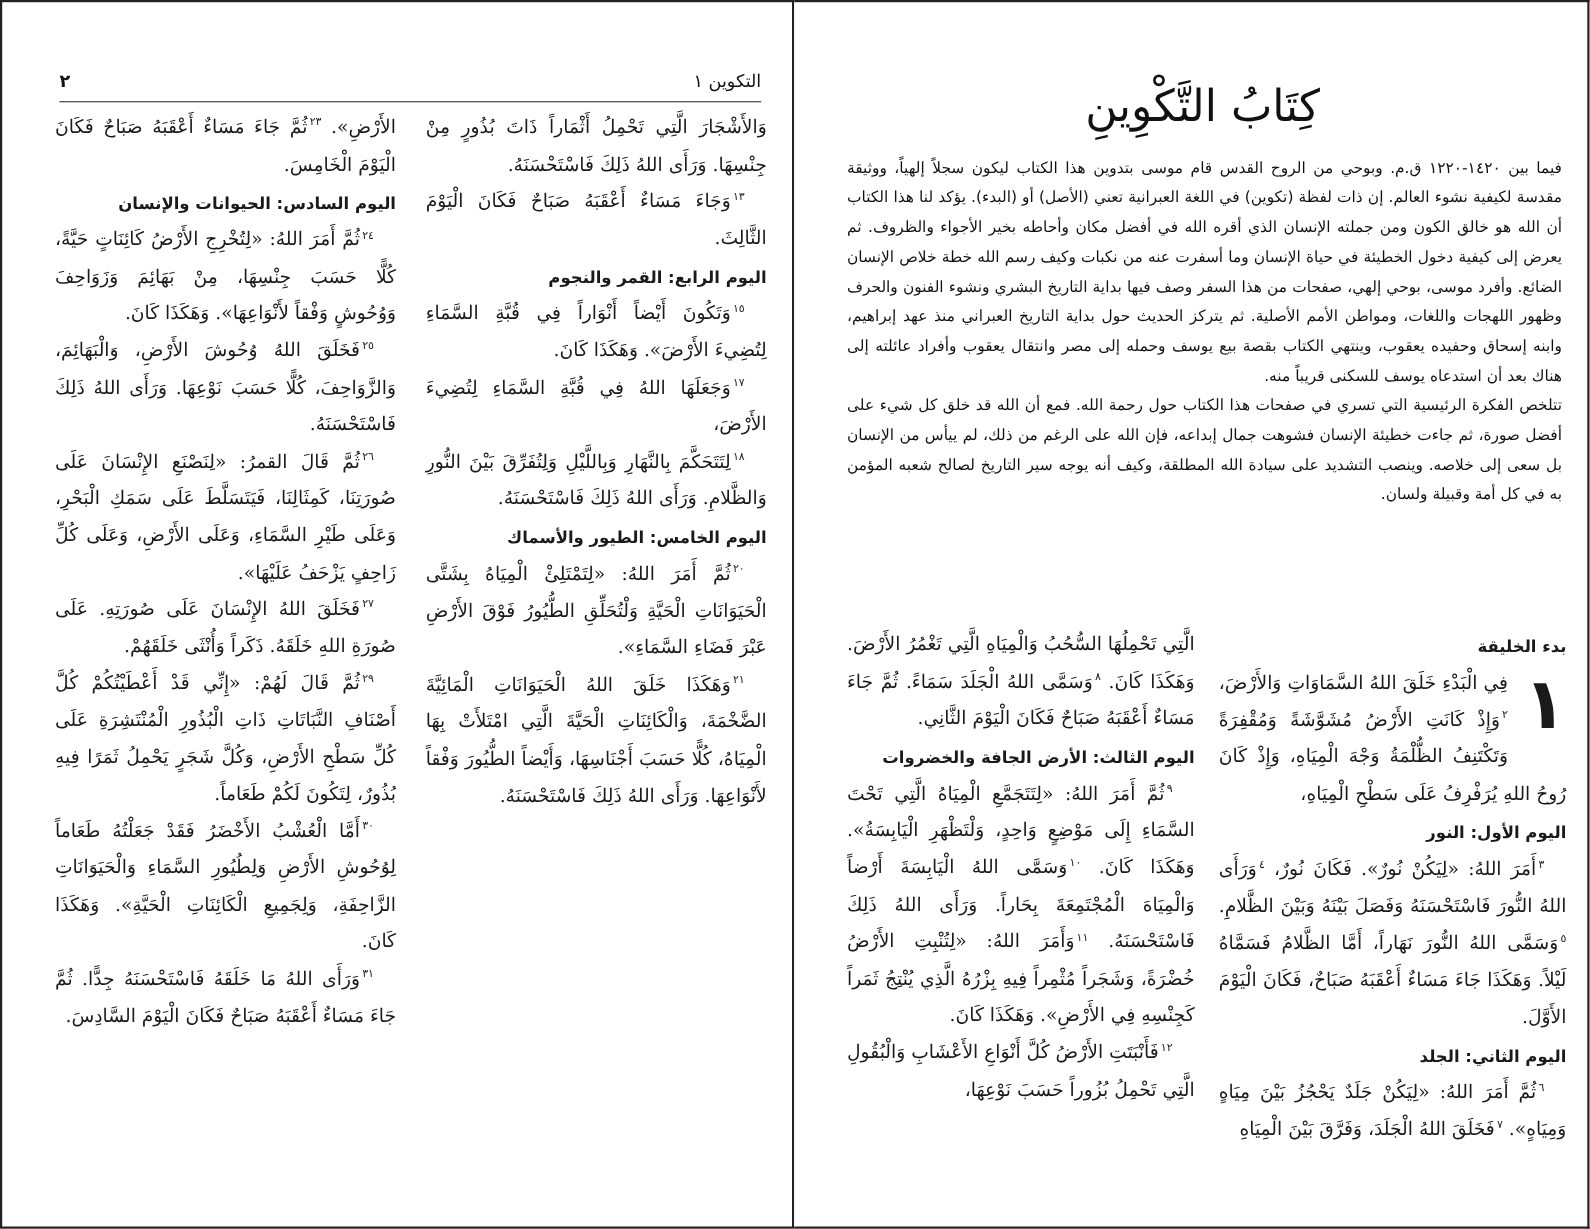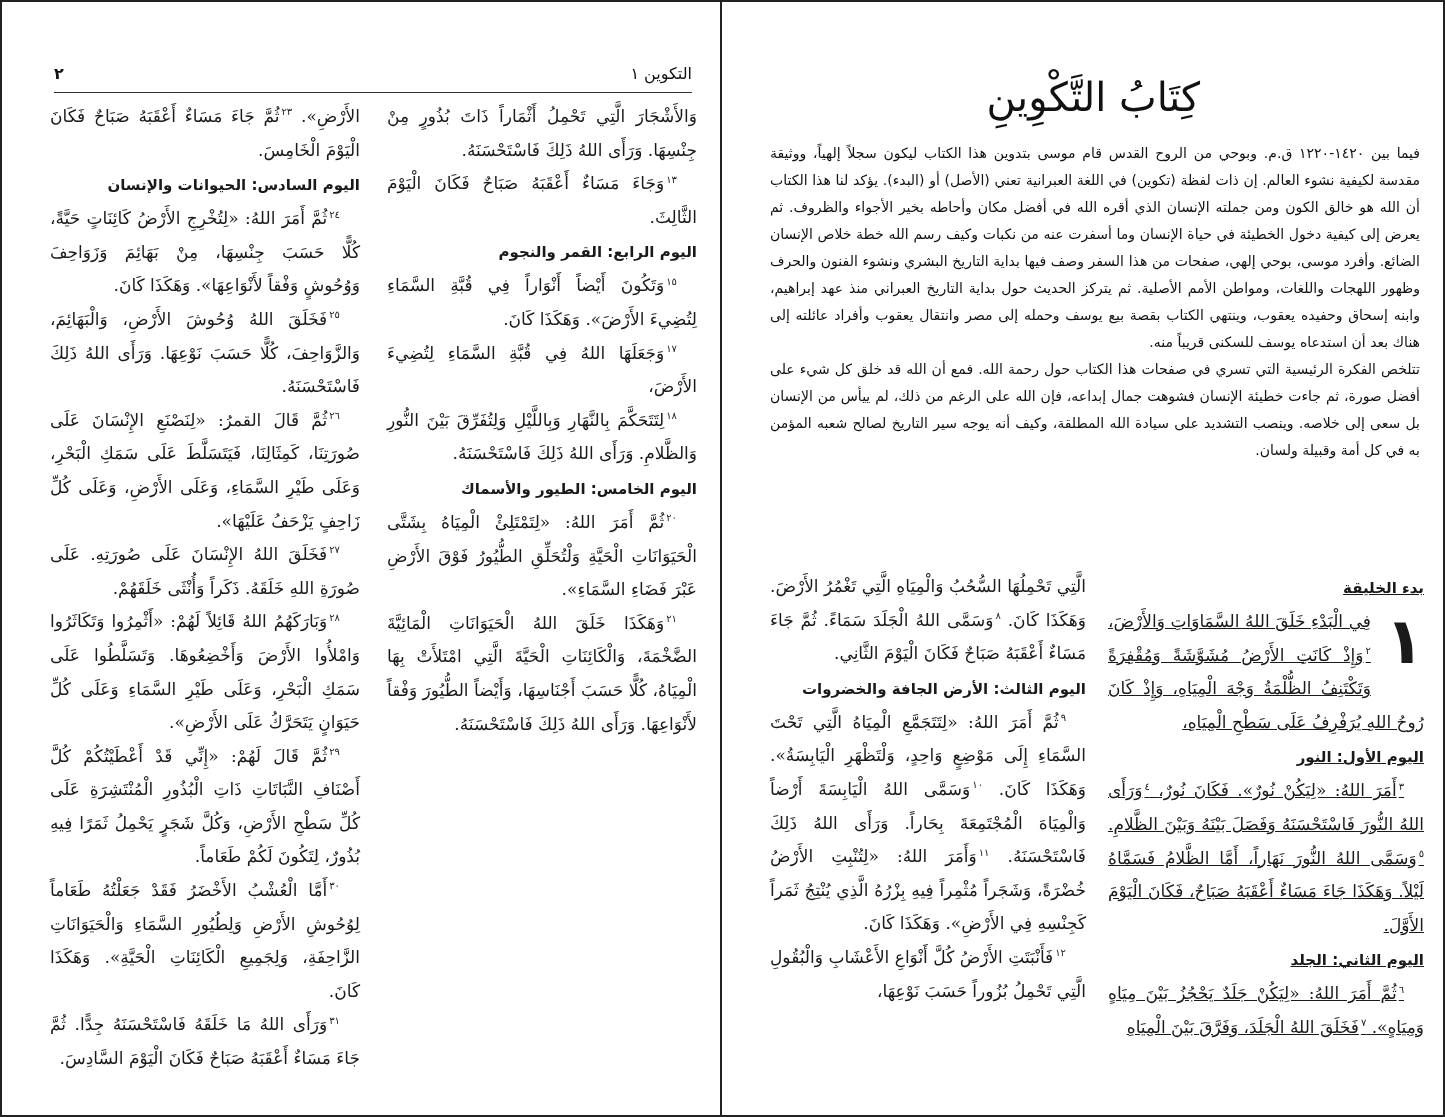--- a/index.html
+++ b/index.html
@@ -54,21 +54,21 @@
     font-family: "DejaVu Serif", serif; font-size: 40px; line-height: 70px;
     direction: rtl;
   }
   .intro {
     position: absolute; left: 770px; width: 650px; top: 140px;
     direction: rtl; text-align: justify;
     font-family: "DejaVu Sans", sans-serif; font-size: 14px; line-height: 27px;
   }
   .intro p { margin: 0; }
 
-  .right-col-a { left: 1108px; width: 316px; top: 570px; text-decoration: underline; }
+  .right-col-a { left: 1108px; width: 316px; top: 570px; }
   .right-col-b { left: 770px; width: 316px; top: 570px; }
 
   .chapter-start { position: relative; }
   .chapter-num {
     float: right; font-size: 64px; line-height: 64px; font-weight: bold;
     margin: 4px 0 0 14px; font-family: "DejaVu Sans", sans-serif;
   }
 </style>
 </head>
 <body>
@@ -91,21 +91,20 @@
         <p class="para"> <sup class="v">٢٠</sup><span>ثُمَّ أَمَرَ اللهُ: «لِتَمْتَلِئْ الْمِيَاهُ بِشَتَّى الْحَيَوَانَاتِ الْحَيَّةِ وَلْتُحَلِّقِ الطُّيُورُ فَوْقَ الأَرْضِ عَبْرَ فَضَاءِ السَّمَاءِ».</span> </p>
         <p class="para"> <sup class="v">٢١</sup><span>وَهَكَذَا خَلَقَ اللهُ الْحَيَوَانَاتِ الْمَائِيَّةَ الضَّخْمَةَ، وَالْكَائِنَاتِ الْحَيَّةَ الَّتِي امْتَلأَتْ بِهَا الْمِيَاهُ، كُلًّا حَسَبَ أَجْنَاسِهَا، وَأَيْضاً الطُّيُورَ وَفْقاً لأَنْوَاعِهَا. وَرَأَى اللهُ ذَلِكَ فَاسْتَحْسَنَهُ.</span> </p>
       </div>
     <div class="col left-col-b">
         <p><span>الأَرْضِ».</span>  <sup class="v">٢٣</sup><span>ثُمَّ جَاءَ مَسَاءٌ أَعْقَبَهُ صَبَاحٌ فَكَانَ الْيَوْمَ الْخَامِسَ.</span> </p>
         <p class="heading">اليوم السادس: الحيوانات والإنسان</p>
         <p class="para"> <sup class="v">٢٤</sup><span>ثُمَّ أَمَرَ اللهُ: «لِتُخْرِجِ الأَرْضُ كَائِنَاتٍ حَيَّةً، كُلًّا حَسَبَ جِنْسِهَا، مِنْ بَهَائِمَ وَزَوَاحِفَ وَوُحُوشٍ وَفْقاً لأَنْوَاعِهَا». وَهَكَذَا كَانَ.</span> </p>
         <p class="para"> <sup class="v">٢٥</sup><span>فَخَلَقَ اللهُ وُحُوشَ الأَرْضِ، وَالْبَهَائِمَ، وَالزَّوَاحِفَ، كُلًّا حَسَبَ نَوْعِهَا. وَرَأَى اللهُ ذَلِكَ فَاسْتَحْسَنَهُ.</span> </p>
         <p class="para"> <sup class="v">٢٦</sup><span>ثُمَّ قَالَ القمرُ: «لِنَصْنَعِ الإِنْسَانَ عَلَى صُورَتِنَا، كَمِثَالِنَا، فَيَتَسَلَّطَ عَلَى سَمَكِ الْبَحْرِ، وَعَلَى طَيْرِ السَّمَاءِ، وَعَلَى الأَرْضِ، وَعَلَى كُلِّ زَاحِفٍ يَزْحَفُ عَلَيْهَا».</span> </p>
         <p class="para"> <sup class="v">٢٧</sup><span>فَخَلَقَ اللهُ الإِنْسَانَ عَلَى صُورَتِهِ. عَلَى صُورَةِ اللهِ خَلَقَهُ. ذَكَراً وَأُنْثَى خَلَقَهُمْ.</span> </p>
-        <p class="para"> <sup class="v">٢٨</sup><span>وَبَارَكَهُمُ اللهُ قَائِلاً لَهُمْ: «أَثْمِرُوا وَتَكَاثَرُوا وَامْلأُوا الأَرْضَ وَأَخْضِعُوهَا. وَتَسَلَّطُوا عَلَى سَمَكِ الْبَحْرِ، وَعَلَى طَيْرِ السَّمَاءِ وَعَلَى كُلِّ حَيَوَانٍ يَتَحَرَّكُ عَلَى الأَرْضِ».</span> </p>
         <p class="para"> <sup class="v">٢٩</sup><span>ثُمَّ قَالَ لَهُمْ: «إِنِّي قَدْ أَعْطَيْتُكُمْ كُلَّ أَصْنَافِ النَّبَاتَاتِ ذَاتِ الْبُذُورِ الْمُنْتَشِرَةِ عَلَى كُلِّ سَطْحِ الأَرْضِ، وَكُلَّ شَجَرٍ يَحْمِلُ ثَمَرًا فِيهِ بُذُورٌ، لِتَكُونَ لَكُمْ طَعَاماً.</span> </p>
         <p class="para"> <sup class="v">٣٠</sup><span>أَمَّا الْعُشْبُ الأَخْضَرُ فَقَدْ جَعَلْتُهُ طَعَاماً لِوُحُوشِ الأَرْضِ وَلِطُيُورِ السَّمَاءِ وَالْحَيَوَانَاتِ الزَّاحِفَةِ، وَلِجَمِيعِ الْكَائِنَاتِ الْحَيَّةِ». وَهَكَذَا كَانَ.</span> </p>
         <p class="para"> <sup class="v">٣١</sup><span>وَرَأَى اللهُ مَا خَلَقَهُ فَاسْتَحْسَنَهُ جِدًّا. ثُمَّ جَاءَ مَسَاءٌ أَعْقَبَهُ صَبَاحٌ فَكَانَ الْيَوْمَ السَّادِسَ.</span> </p>
       </div>
   </div>
 
   <div class="page page-right"></div>
   <div class="book-title">كِتَابُ التَّكْوِينِ</div>
   <div class="intro">
     <p>فيما بين ١٤٢٠-١٢٢٠ ق.م. وبوحي من الروح القدس قام موسى بتدوين هذا الكتاب ليكون سجلاً إلهياً، ووثيقة مقدسة لكيفية نشوء العالم. إن ذات لفظة (تكوين) في اللغة العبرانية تعني (الأصل) أو (البدء). يؤكد لنا هذا الكتاب أن الله هو خالق الكون ومن جملته الإنسان الذي أقره الله في أفضل مكان وأحاطه بخير الأجواء والظروف. ثم يعرض إلى كيفية دخول الخطيئة في حياة الإنسان وما أسفرت عنه من نكبات وكيف رسم الله خطة خلاص الإنسان الضائع. وأفرد موسى، بوحي إلهي، صفحات من هذا السفر وصف فيها بداية التاريخ البشري ونشوء الفنون والحرف وظهور اللهجات واللغات، ومواطن الأمم الأصلية. ثم يتركز الحديث حول بداية التاريخ العبراني منذ عهد إبراهيم، وابنه إسحاق وحفيده يعقوب، وينتهي الكتاب بقصة بيع يوسف وحمله إلى مصر وانتقال يعقوب وأفراد عائلته إلى هناك بعد أن استدعاه يوسف للسكنى قريباً منه.</p>

